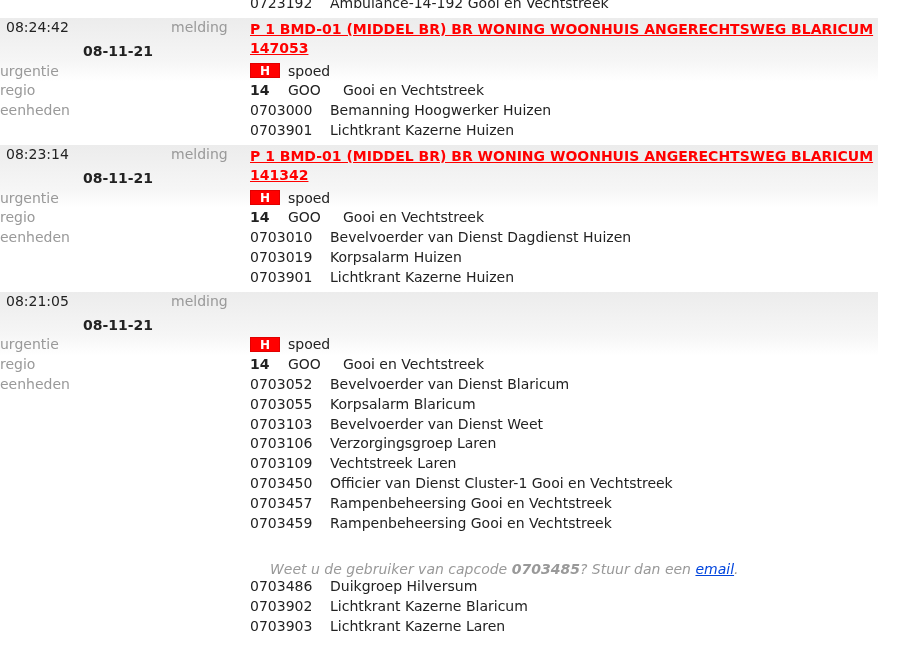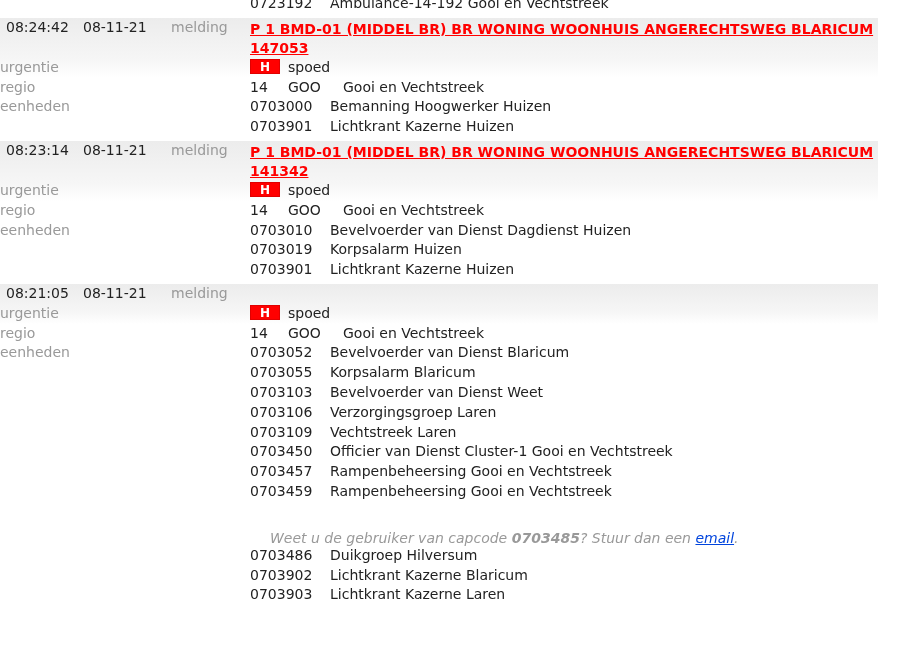--- a/index.html
+++ b/index.html
@@ -5,39 +5,39 @@
   html, body { margin: 0; padding: 0; background: #ffffff; }
   body {
     width: 900px; height: 654px; overflow: hidden; position: relative;
     font-family: "DejaVu Sans", "Liberation Sans", sans-serif;
     font-size: 14px; color: #222;
   }
   .page { position: absolute; left: 0; top: -6px; width: 878px; }
   .row { display: flex; line-height: 19.8px; }
   .col-time { width: 250px; display: flex; flex-shrink: 0; }
   .time { font-weight: normal; color: #222; padding-left: 6px; width: 77px; }
-  .date { font-weight: normal; color: #222; width: 88px; }
+  .date { font-weight: bold; color: #222; width: 88px; margin-top: 24px; }
   .label { color: #999; flex: 1; padding-right: 8px; }
   .value { flex: 1; }
   .msg {
     color: #ff0000; font-weight: bold; text-decoration: underline;
     cursor: pointer; line-height: 19px; display: block; padding-top: 2px;
   }
   .entry { margin-top: 4px; }
   .entry-head {
     background: linear-gradient(#ececec 0%, #f6f6f6 70%, #ffffff 100%);
   }
   .badge {
     display: inline-block; background: #ff0000; color: #fff; font-weight: bold;
     width: 30px; height: 15px; line-height: 15px; text-align: center;
     font-size: 12px; vertical-align: middle; margin-right: 8px; border: 1px solid #e00000;
     box-sizing: border-box; margin-top: -2px;
   }
   .code { display: inline-block; width: 80px; }
-  .regnum { display: inline-block; width: 38px; }
+  .regnum { display: inline-block; width: 38px; font-weight: bold; }
   .regcode { display: inline-block; width: 55px; }
   .hint { color: #999; font-style: italic; padding-left: 20px; line-height: 16px; margin-top: 28px; }
   .hint b { color: #999; }
   .hint a { color: #0044dd; text-decoration: underline; cursor: pointer; }
 </style>
 </head>
 <body>
 
 <div class="page">
 

